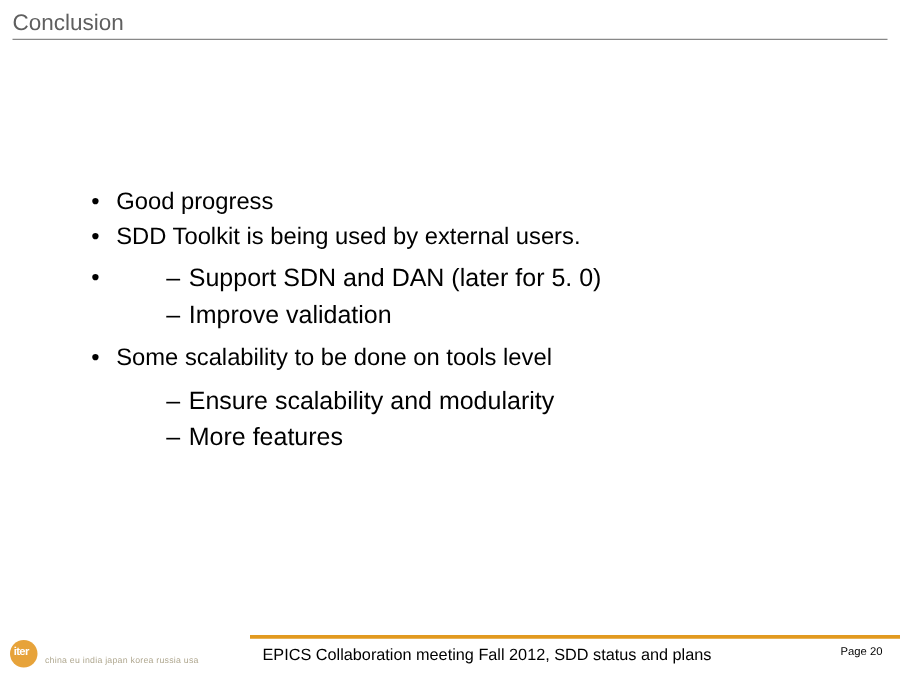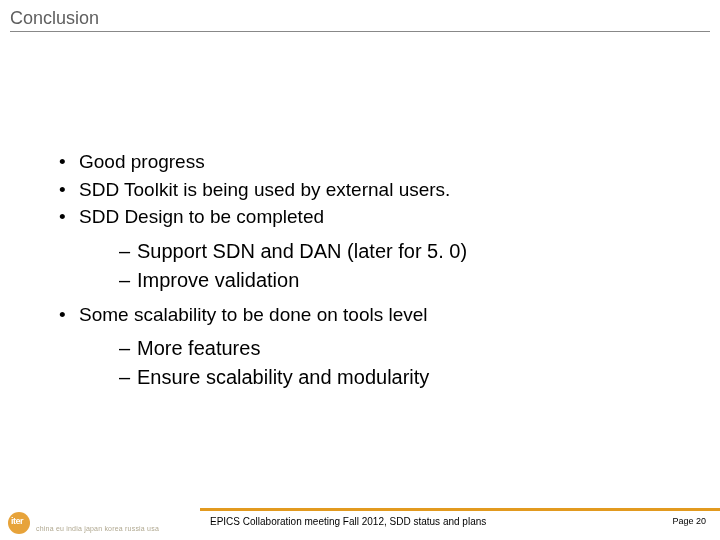--- a/index.html
+++ b/index.html
@@ -19,20 +19,21 @@
       color: #5f5f5f;
       font-weight: normal;
     }
     .header-line {
       border: none;
       border-top: 1px solid #888;
       margin-top: 2px;
     }
     .content {
       padding: 110px 30px 0 55px;
+      margin-left: 14px;
     }
     ul.main-list {
       list-style: none;
     }
     ul.main-list > li {
       position: relative;
       padding-left: 24px;
       font-size: 19px;
       color: #000;
       line-height: 1.45;
@@ -77,21 +78,21 @@
       left: 200px;
       right: 0;
       top: 0;
       height: 3px;
       background: #e29a1f;
     }
     .footer-center {
       position: absolute;
       left: 210px;
       top: 8px;
-      font-size: 10px;
+      font-size: 13px;
       color: #000;
     }
     .footer-right {
       position: absolute;
       right: 14px;
       top: 8px;
       font-size: 9px;
       color: #000;
     }
     .logo {
@@ -132,31 +133,30 @@
 <div class="header">
   <div class="header-title">Conclusion</div>
   <hr class="header-line">
 </div>
 
 <div class="content">
   <ul class="main-list">
     <li>Good progress</li>
     <li>SDD Toolkit is being used by external users.</li>
     <li>
-      <span>SDD Design to be completed</span>
       <ul class="sub-list">
         <li>Support SDN and DAN (later for 5. 0)</li>
         <li>Improve validation</li>
       </ul>
     </li>
     <li>
       <span>Some scalability to be done on tools level</span>
       <ul class="sub-list">
+        <li>Ensure scalability and modularity</li>
         <li>More features</li>
-        <li>Ensure scalability and modularity</li>
       </ul>
     </li>
   </ul>
 </div>
 
 <div class="footer">
   <div class="logo">
     <div class="logo-circle"></div>
     <div class="logo-text">china eu india japan korea russia usa</div>
   </div>

